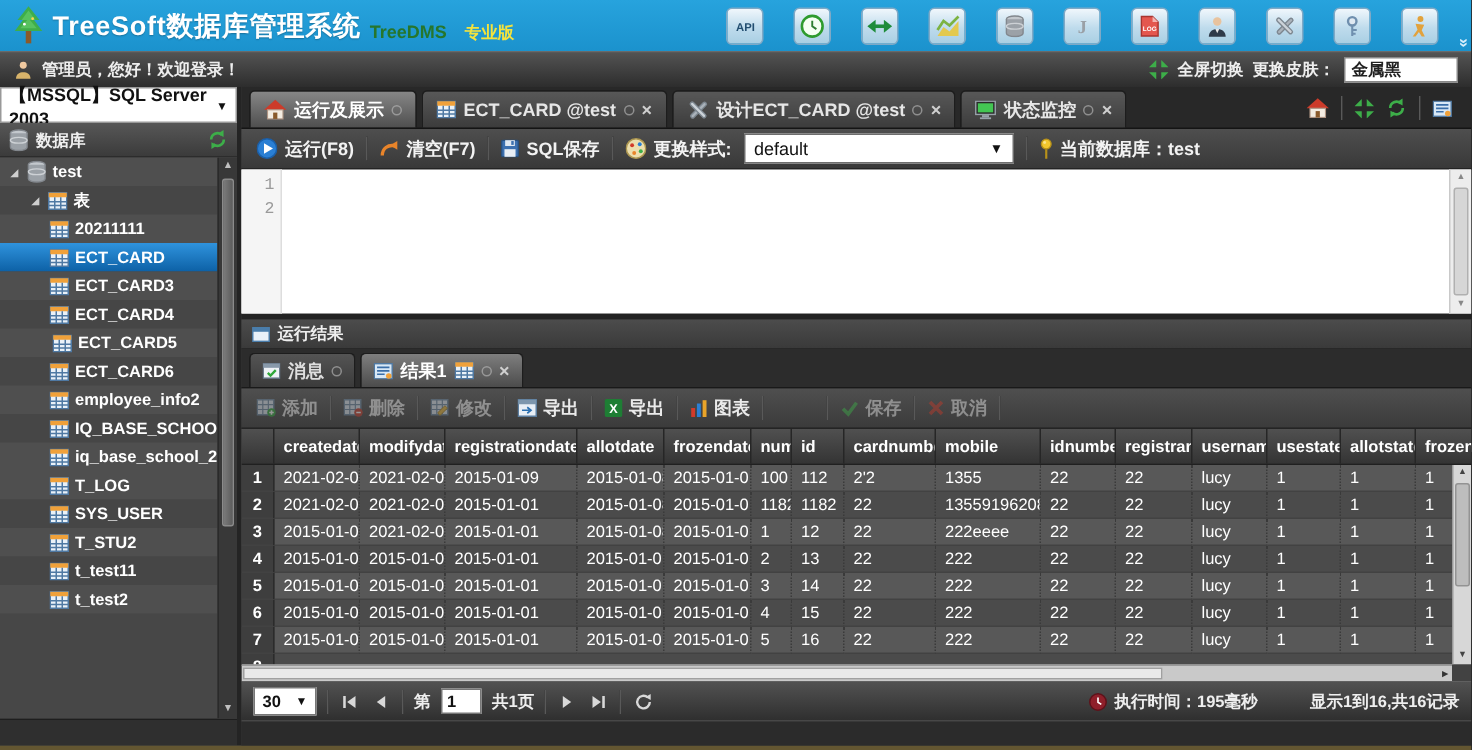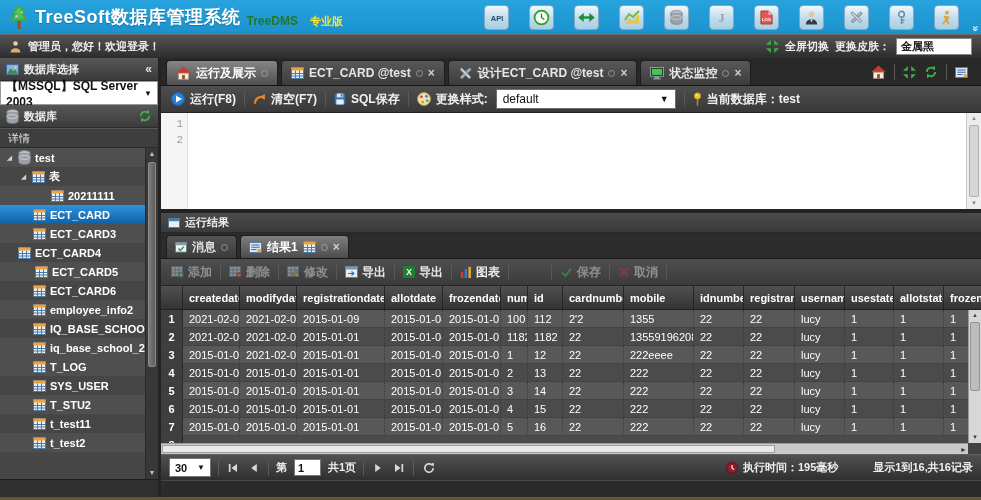--- a/index.html
+++ b/index.html
@@ -281,31 +281,20 @@
         </span>
       <span>全屏切换</span>
       <span>更换皮肤：</span>
       <input class="skinbox" value="金属黑" style="">
     </div>
   </div>
 
   <div class="main">
 
     <aside class="sidebar">
-      <div class="sb-title">
-        <span class="icon">
-            <svg width="13" height="11" viewBox="0 0 14 12">
-              <rect x="0.5" y="0.5" width="13" height="11" fill="#7db4e8" stroke="#48678a"></rect>
-              <polygon points="1,10.5 5,5 8,8 10,6 13,10.5" fill="#3e8a3e"></polygon>
-              <circle cx="10.2" cy="3.4" r="1.3" fill="#ffd34d"></circle>
-            </svg>
-          </span>
-        <span>数据库选择</span>
-        <span class="chev">«</span>
-      </div>
       <div class="sb-select">
         <span>【MSSQL】SQL Server 2003</span>
         <span class="caret">▼</span>
       </div>
       <div class="sb-section">
         <span class="icon">
             <svg width="13" height="15" viewBox="0 0 14 16">
               <ellipse cx="7" cy="3" rx="6" ry="2.4" fill="#c3c8cd" stroke="#82878d"></ellipse>
               <path d="M1 3v10c0 1.3 2.7 2.4 6 2.4s6-1.1 6-2.4V3" fill="#9ba1a7" stroke="#82878d"></path>
               <ellipse cx="7" cy="8" rx="6" ry="2.1" fill="none" stroke="#cdd1d5"></ellipse>
@@ -314,21 +303,20 @@
         <span>数据库</span>
         <span class="icon refresh">
             <svg width="14" height="14" viewBox="0 0 16 16">
               <path d="M3.2 8a4.8 4.8 0 0 1 8-3.6" stroke="#3dae49" stroke-width="2" fill="none"></path>
               <polygon points="12.6,0.8 12.6,6 8.2,3.6" fill="#3dae49"></polygon>
               <path d="M12.8 8a4.8 4.8 0 0 1-8 3.6" stroke="#3dae49" stroke-width="2" fill="none"></path>
               <polygon points="3.4,15.2 3.4,10 7.8,12.4" fill="#3dae49"></polygon>
             </svg>
           </span>
       </div>
-      <div class="sb-detail">详情</div>
       <div class="tree">
         <div id="tree-items">
             <div class="titem" style="padding-left:5px">
               <span class="exp">◢</span>
               <span class="icon">
                 <svg width="13" height="15" viewBox="0 0 14 16">
                   <ellipse cx="7" cy="3" rx="6" ry="2.4" fill="#c3c8cd" stroke="#82878d"></ellipse>
                   <path d="M1 3v10c0 1.3 2.7 2.4 6 2.4s6-1.1 6-2.4V3" fill="#9ba1a7" stroke="#82878d"></path>
                   <ellipse cx="7" cy="8" rx="6" ry="2.1" fill="none" stroke="#cdd1d5"></ellipse>
                 </svg>
@@ -339,21 +327,21 @@
               <span class="exp">◢</span>
               <span class="icon">
                 <svg width="13" height="12" viewBox="0 0 13 12">
                   <rect x="0.5" y="0.5" width="12" height="11" fill="#e9f1f8" stroke="#4f79a3"></rect>
                   <rect x="0.5" y="0.5" width="12" height="3" fill="#f0a13a"></rect>
                   <path d="M0.5 6.5h12M0.5 9h12M4.5 3.5v8M8.5 3.5v8" stroke="#4f79a3" stroke-width="1"></path>
                 </svg>
               </span>
               <span class="tlabel">表</span>
             </div>
-            <div class="titem" style="padding-left:51px">
+            <div class="titem" style="padding-left:33px">
               <span class="icon">
                 <svg width="13" height="12" viewBox="0 0 13 12">
                   <rect x="0.5" y="0.5" width="12" height="11" fill="#e9f1f8" stroke="#4f79a3"></rect>
                   <rect x="0.5" y="0.5" width="12" height="3" fill="#f0a13a"></rect>
                   <path d="M0.5 6.5h12M0.5 9h12M4.5 3.5v8M8.5 3.5v8" stroke="#4f79a3" stroke-width="1"></path>
                 </svg>
               </span>
               <span class="tlabel">20211111</span>
             </div>
             <div class="titem sel alt" style="padding-left:33px">
@@ -369,21 +357,21 @@
             <div class="titem" style="padding-left:33px">
               <span class="icon">
                 <svg width="13" height="12" viewBox="0 0 13 12">
                   <rect x="0.5" y="0.5" width="12" height="11" fill="#e9f1f8" stroke="#4f79a3"></rect>
                   <rect x="0.5" y="0.5" width="12" height="3" fill="#f0a13a"></rect>
                   <path d="M0.5 6.5h12M0.5 9h12M4.5 3.5v8M8.5 3.5v8" stroke="#4f79a3" stroke-width="1"></path>
                 </svg>
               </span>
               <span class="tlabel">ECT_CARD3</span>
             </div>
-            <div class="titem alt" style="padding-left:18px">
+            <div class="titem alt" style="padding-left:33px">
               <span class="icon">
                 <svg width="13" height="12" viewBox="0 0 13 12">
                   <rect x="0.5" y="0.5" width="12" height="11" fill="#e9f1f8" stroke="#4f79a3"></rect>
                   <rect x="0.5" y="0.5" width="12" height="3" fill="#f0a13a"></rect>
                   <path d="M0.5 6.5h12M0.5 9h12M4.5 3.5v8M8.5 3.5v8" stroke="#4f79a3" stroke-width="1"></path>
                 </svg>
               </span>
               <span class="tlabel">ECT_CARD4</span>
             </div>
             <div class="titem" style="padding-left:35px">

